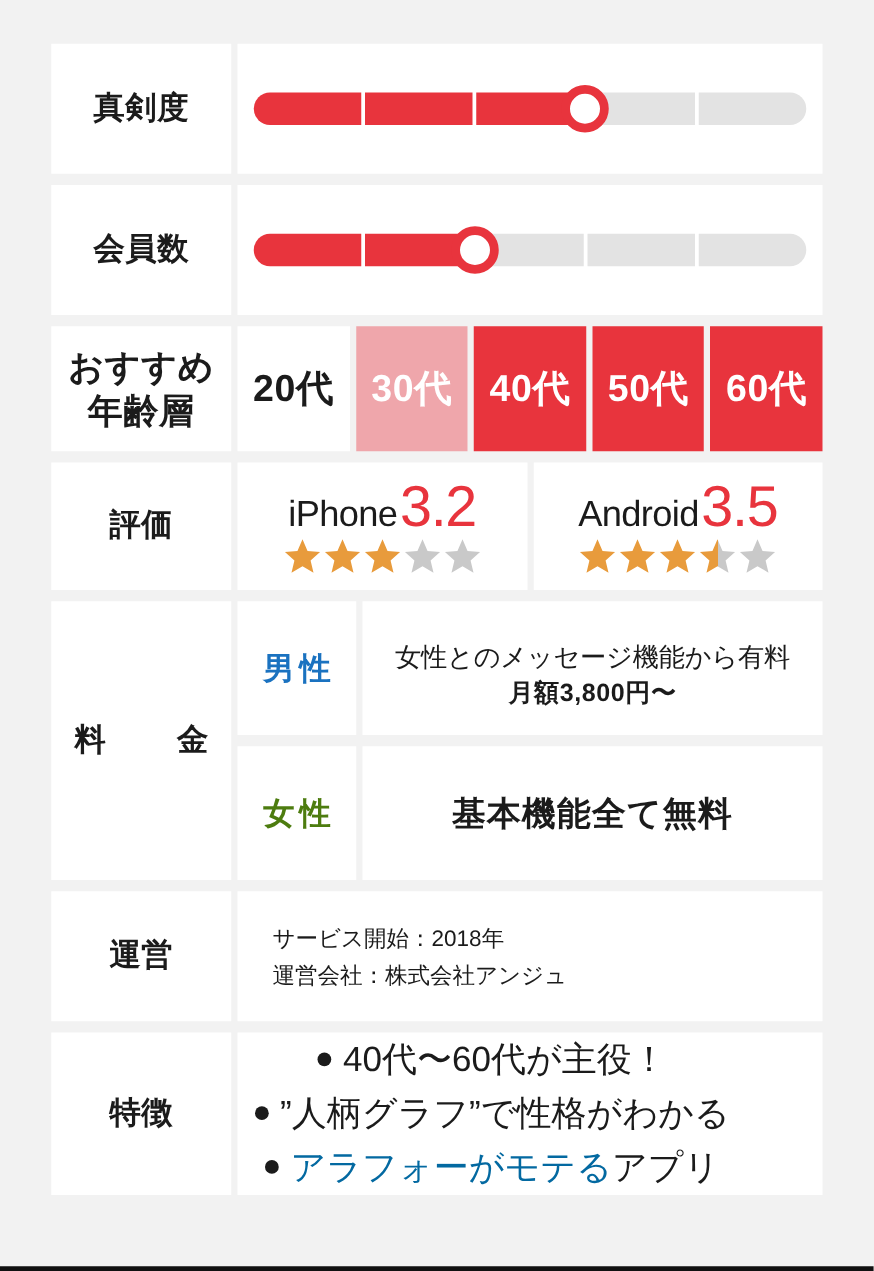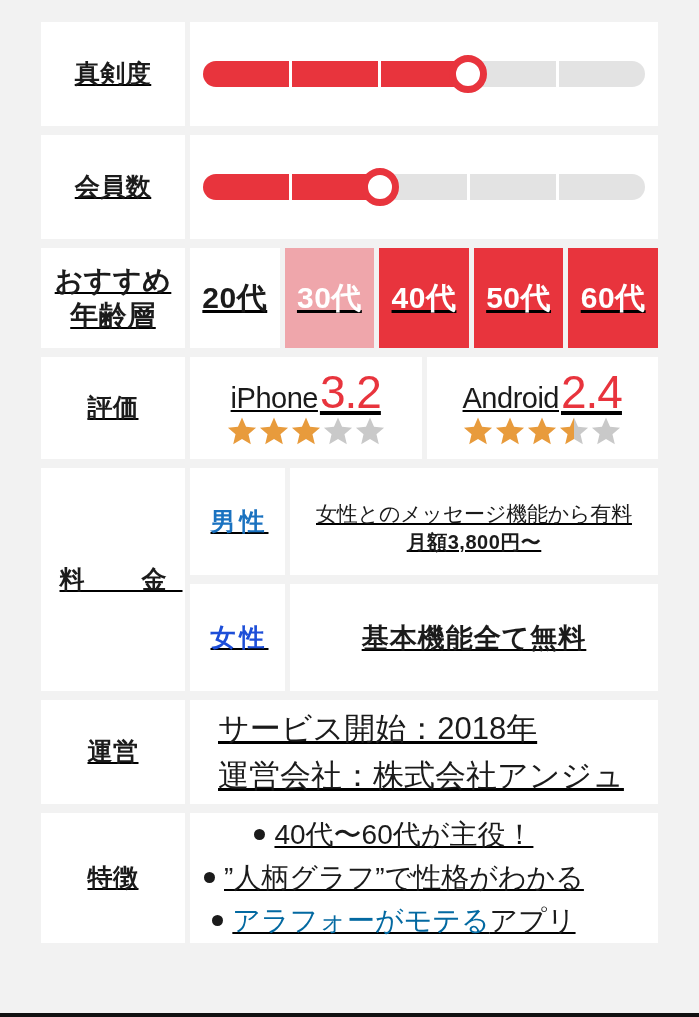--- a/index.html
+++ b/index.html
@@ -12,23 +12,22 @@
     background: #f2f2f2;
     font-family: "Liberation Sans", "DejaVu Sans", sans-serif;
     overflow: hidden;
     position: relative;
   }
 
   
   .spec-table {
     position: absolute;
     left: 41px;
-    top: 22px;
+    top: 35px;
     width: 617px;
-    text-decoration: underline;
   }
 
   .spec-row {
     display: flex;
     align-items: stretch;
     margin-bottom: 9px;
   }
 
   .row-label {
     width: 144px;
@@ -159,40 +158,40 @@
     background: #ffffff;
     display: flex;
     align-items: center;
     justify-content: center;
     font-size: 25px;
     font-weight: bold;
     letter-spacing: 4px;
     text-indent: 4px;
   }
   .gender-cell.male   { color: #1a72c0; }
-  .gender-cell.female { color: #1d4ed8; }
+  .gender-cell.female { color: #4d7c0f; }
   .price-detail {
     flex: 1 1 auto;
     background: #ffffff;
     display: flex;
     flex-direction: column;
     align-items: center;
     justify-content: center;
     color: #1b1b1b;
   }
   .price-note { font-size: 21px; line-height: 1.35; letter-spacing: -0.2px; margin-top: 12px; }
   .price-main { font-size: 20px; font-weight: bold; letter-spacing: 0.5px; line-height: 1.3; }
   .price-single { font-size: 27px; font-weight: bold; letter-spacing: 1px; }
 
   
   .operator-row .row-label,
   .operator-row .row-body { height: 104px; }
   .operator-row .row-body { padding-left: 28px; box-sizing: border-box; }
   .op-lines { display: flex; flex-direction: column; gap: 5px; }
-  .op-line { font-size: 31px; color: #1b1b1b; letter-spacing: 0px; }
+  .op-line { font-size: 18px; color: #1b1b1b; letter-spacing: 0px; }
 
   
   .features-row .row-label,
   .features-row .row-body { height: 130px; }
   .features-row .row-body { padding-left: 14px; box-sizing: border-box; }
   .feat-list { display: flex; flex-direction: column; gap: 5px; }
   .feat-item {
     display: flex;
     align-items: baseline;
     font-size: 28px;
@@ -303,21 +302,21 @@
               </svg>
             <svg class="star" viewBox="0 0 32 30">
                 <polygon points="16,1 20.3,11 31,12 22.9,19.1 25.4,29.6 16,24 6.6,29.6 9.1,19.1 1,12 11.7,11" fill="#c9c9c9"></polygon>
               </svg>
           </div>
         </div>
 
         <div class="rating-cell">
           <div class="rating-top">
             <span class="rating-platform">Android</span>
-            <span class="rating-score">2.4</span>
+            <span class="rating-score">3.5</span>
           </div>
           <div class="stars">
             <svg class="star" viewBox="0 0 32 30">
                 <polygon points="16,1 20.3,11 31,12 22.9,19.1 25.4,29.6 16,24 6.6,29.6 9.1,19.1 1,12 11.7,11" fill="#e89b3c"></polygon>
               </svg>
             <svg class="star" viewBox="0 0 32 30">
                 <polygon points="16,1 20.3,11 31,12 22.9,19.1 25.4,29.6 16,24 6.6,29.6 9.1,19.1 1,12 11.7,11" fill="#e89b3c"></polygon>
               </svg>
             <svg class="star" viewBox="0 0 32 30">
                 <polygon points="16,1 20.3,11 31,12 22.9,19.1 25.4,29.6 16,24 6.6,29.6 9.1,19.1 1,12 11.7,11" fill="#e89b3c"></polygon>

